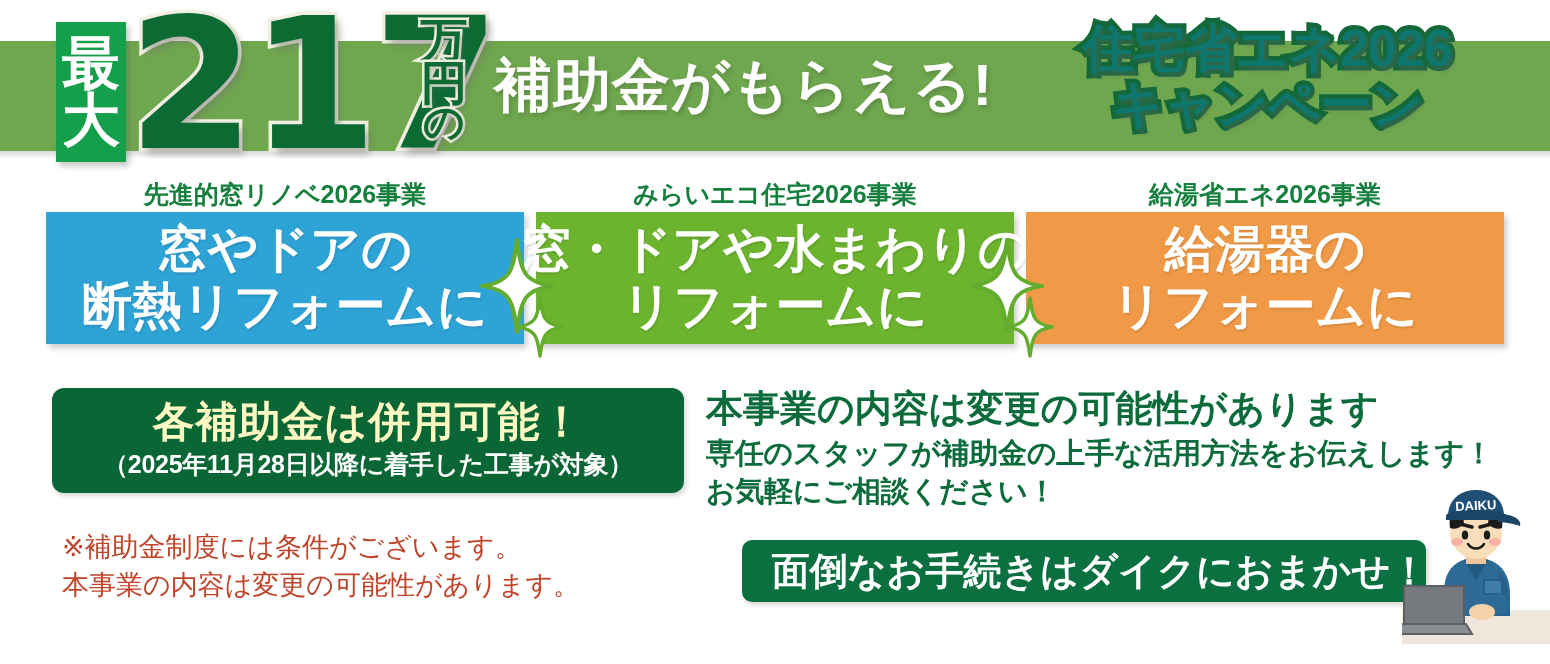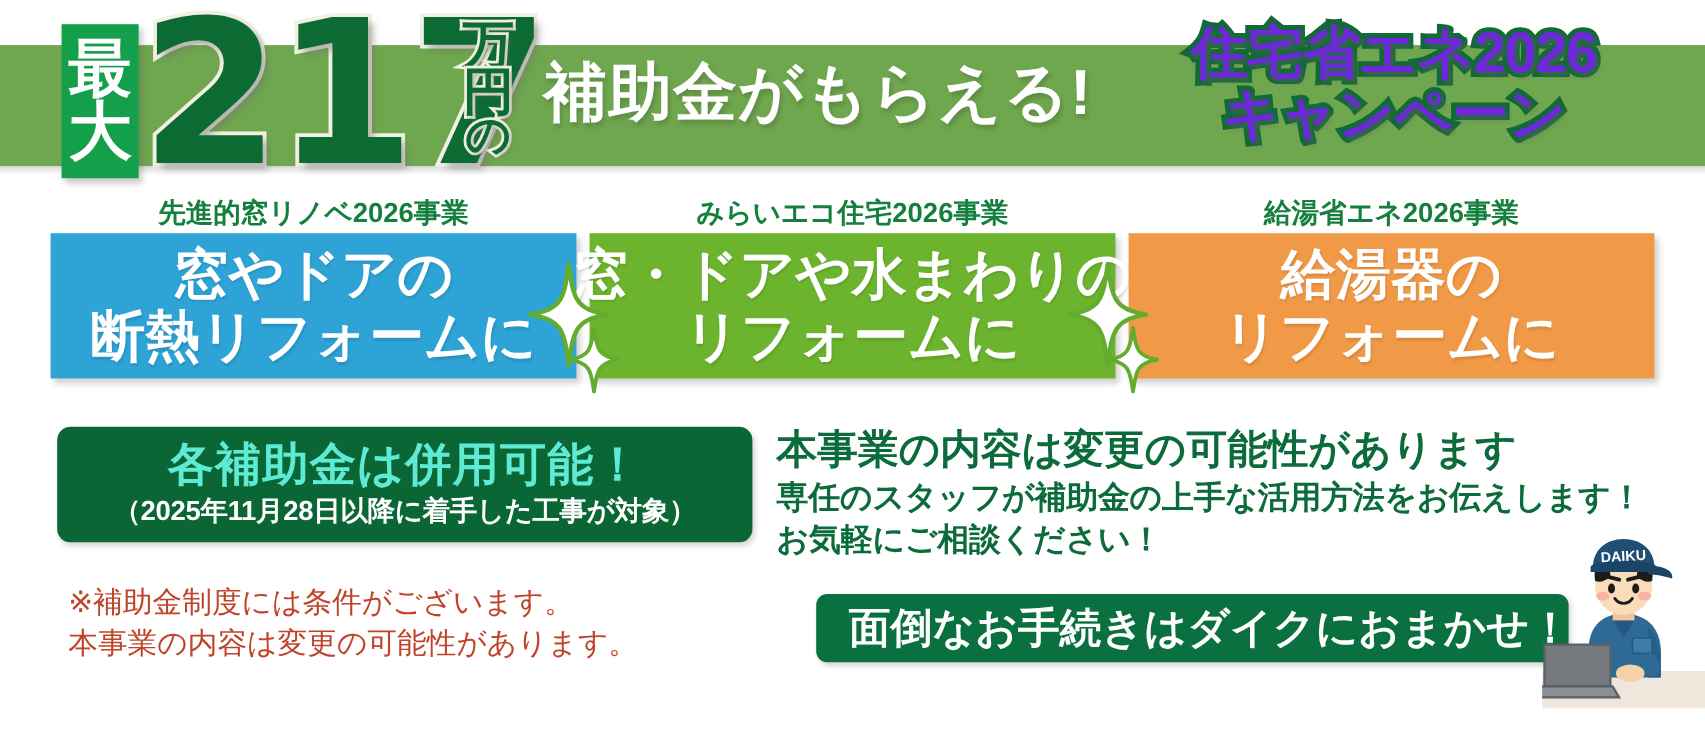--- a/index.html
+++ b/index.html
@@ -115,21 +115,21 @@
     position: absolute;
     left: 1032px; top: 22px;
     width: 470px;
     text-align: center;
     line-height: 1.0;
   }
   #campaign-title .ct-line {
     display: block;
     font-size: 52px;
     font-weight: bold;
-    color: #6d28d9;
+    color: #0f766e;
     -webkit-text-stroke: 9px #13693a;
     paint-order: stroke fill;
     text-shadow: 3px 4px 5px rgba(100,100,100,0.45);
     letter-spacing: -1px;
     white-space: nowrap;
   }
   #campaign-title .ct-line.l2 { margin-top: 4px; }
 
   
   #programs {
@@ -199,21 +199,21 @@
     height: 105px;
     background: #0a6634;
     border-radius: 12px;
     box-shadow: 2px 3px 5px rgba(120,120,120,0.30);
     display: flex;
     flex-direction: column;
     align-items: center;
     justify-content: center;
   }
   #combine-title {
-    color: #5eead4;
+    color: #fef9c3;
     font-size: 42px;
     font-weight: bold;
     letter-spacing: 1px;
     line-height: 1.05;
     white-space: nowrap;
   }
   #combine-sub {
     color: #ffffff;
     font-size: 25px;
     font-weight: bold;

